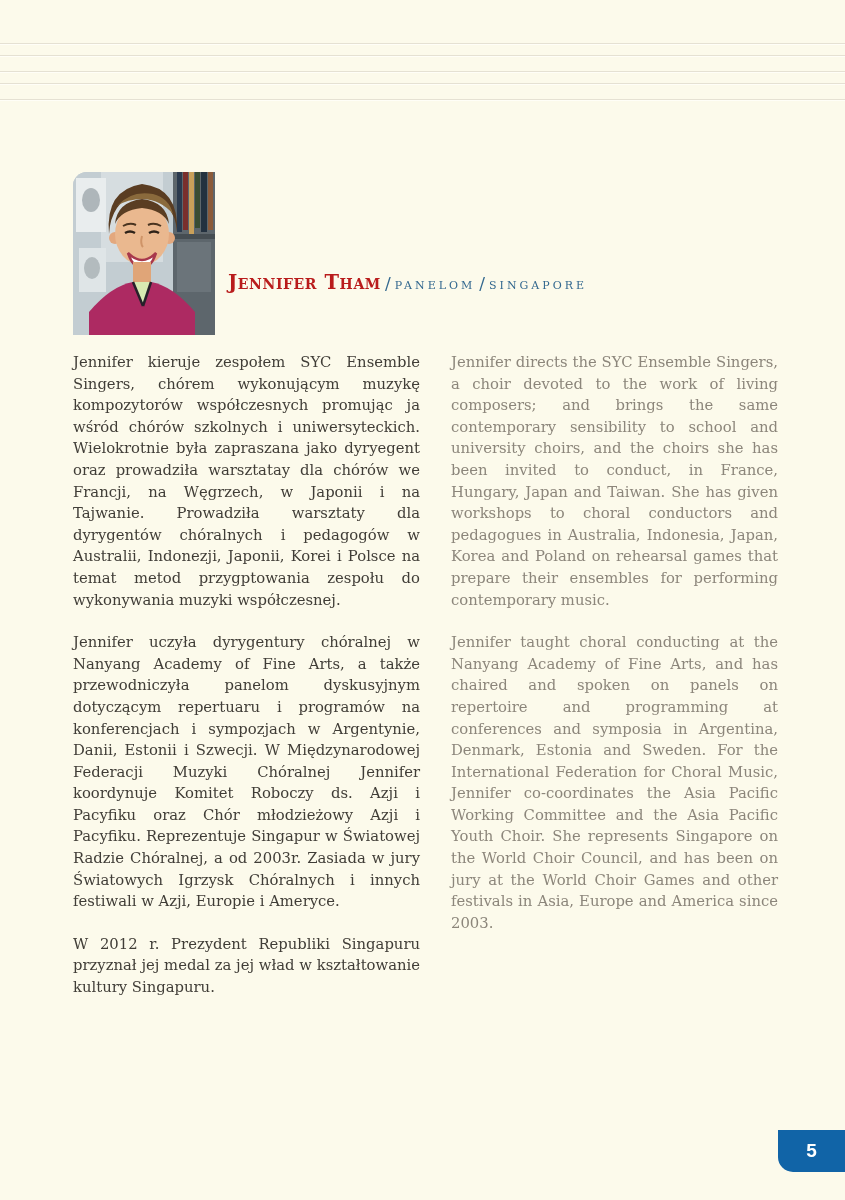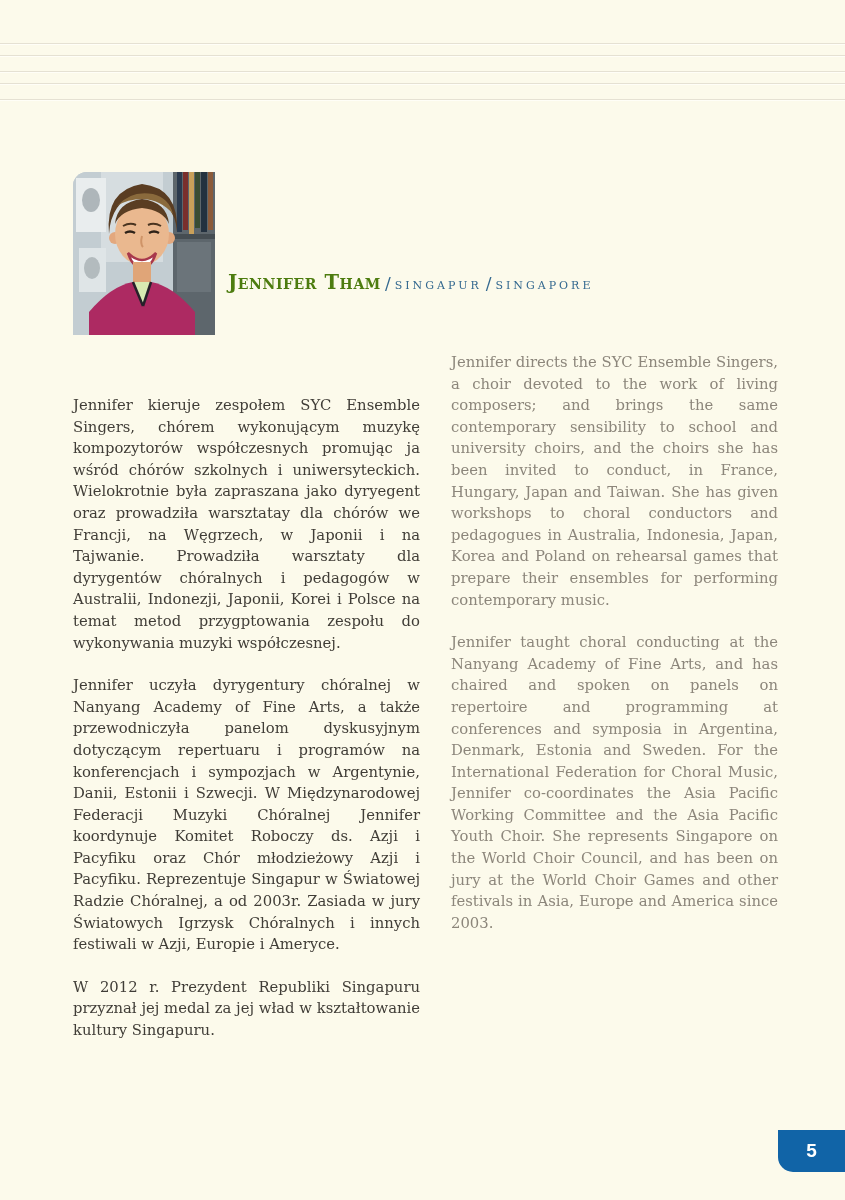--- a/index.html
+++ b/index.html
@@ -32,21 +32,21 @@
   }
   .photo svg { display: block; }
 
   
   .artist-header {
     position: absolute; left: 228px; top: 271px;
     white-space: nowrap;
     font-variant: small-caps;
   }
   .artist-name {
-    color: #4d7c0f;
+    color: #b91c1c;
     font-weight: bold;
     font-size: 19.5px;
     letter-spacing: 0.6px;
   }
   .header-slash {
     color: #33688f;
     font-size: 17px;
     padding: 0 4px;
   }
   .country {
@@ -62,21 +62,21 @@
     display: grid;
     grid-template-columns: 347px 347px;
     column-gap: 11px;
   }
   .col p {
     margin: 0 0 21px 0;
     font-size: 14.8px;
     line-height: 21.6px;
     text-align: justify;
   }
-  .col-pl { color: #403d37; margin-top: 43px; }
+  .col-pl { color: #403d37; }
   .col-en { color: #8c867b; margin-left: 20px; }
 
   
   .pagenum {
     position: absolute; right: 0; top: 1130px;
     width: 67px; height: 42px;
     background: #1164a7;
     border-bottom-left-radius: 15px;
     display: flex; align-items: center; justify-content: center;
   }
@@ -143,21 +143,21 @@
       <path d="M60,90 L78,90 L78,112 L60,112 Z" fill="#e0a578"></path>
 
       <path d="M16,163 L16,140 Q38,114 60,110 L78,110 Q100,114 122,140 L122,163 Z" fill="#ad2a62"></path>
       <path d="M60,110 L78,110 L70,134 Z" fill="#d8eab2"></path>
       <path d="M60,110 L70,134" stroke="#26212a" stroke-width="2.5" fill="none"></path>
       <path d="M78,110 L70,134" stroke="#26212a" stroke-width="2.5" fill="none"></path>
     </svg>
   </div>
 
   <div class="artist-header">
-    <span class="artist-name">Jennifer Tham</span><span class="header-slash">/</span><span class="country">singapur</span><span class="header-slash">/</span><span class="country">singapore</span>
+    <span class="artist-name">Jennifer Tham</span><span class="header-slash">/</span><span class="country">panelom</span><span class="header-slash">/</span><span class="country">singapore</span>
   </div>
 
   <div class="columns">
     <div class="col col-pl">
       <p>Jennifer kieruje zespołem SYC Ensemble Singers, chórem wykonującym muzykę kompozytorów współczesnych promując ja wśród chórów szkolnych i uniwersyteckich. Wielokrotnie była zapraszana jako dyryegent oraz prowadziła warsztatay dla chórów we Francji, na Węgrzech, w Japonii i na Tajwanie. Prowadziła warsztaty dla dyrygentów chóralnych i pedagogów w Australii, Indonezji, Japonii, Korei i Polsce na temat metod przygptowania zespołu do wykonywania muzyki współczesnej.</p>
       <p>Jennifer uczyła dyrygentury chóralnej w Nanyang Academy of Fine Arts, a także przewodniczyła panelom dyskusyjnym dotyczącym repertuaru i programów na konferencjach i sympozjach w Argentynie, Danii, Estonii i Szwecji. W Międzynarodowej Federacji Muzyki Chóralnej Jennifer koordynuje Komitet Roboczy ds. Azji i Pacyfiku oraz Chór młodzieżowy Azji i Pacyfiku. Reprezentuje Singapur w Światowej Radzie Chóralnej, a od 2003r. Zasiada w jury Światowych Igrzysk Chóralnych i innych festiwali w Azji, Europie i Ameryce.</p>
       <p>W 2012 r. Prezydent Republiki Singapuru przyznał jej medal za jej wład w kształtowanie kultury Singapuru.</p>
     </div>
     <div class="col col-en">
       <p>Jennifer directs the SYC Ensemble Singers, a choir devoted to the work of living composers; and brings the same contemporary sensibility to school and university choirs, and the choirs she has been invited to conduct, in France, Hungary, Japan and Taiwan. She has given workshops to choral conductors and pedagogues in Australia, Indonesia, Japan, Korea and Poland on rehearsal games that prepare their ensembles for performing contemporary music.</p>

